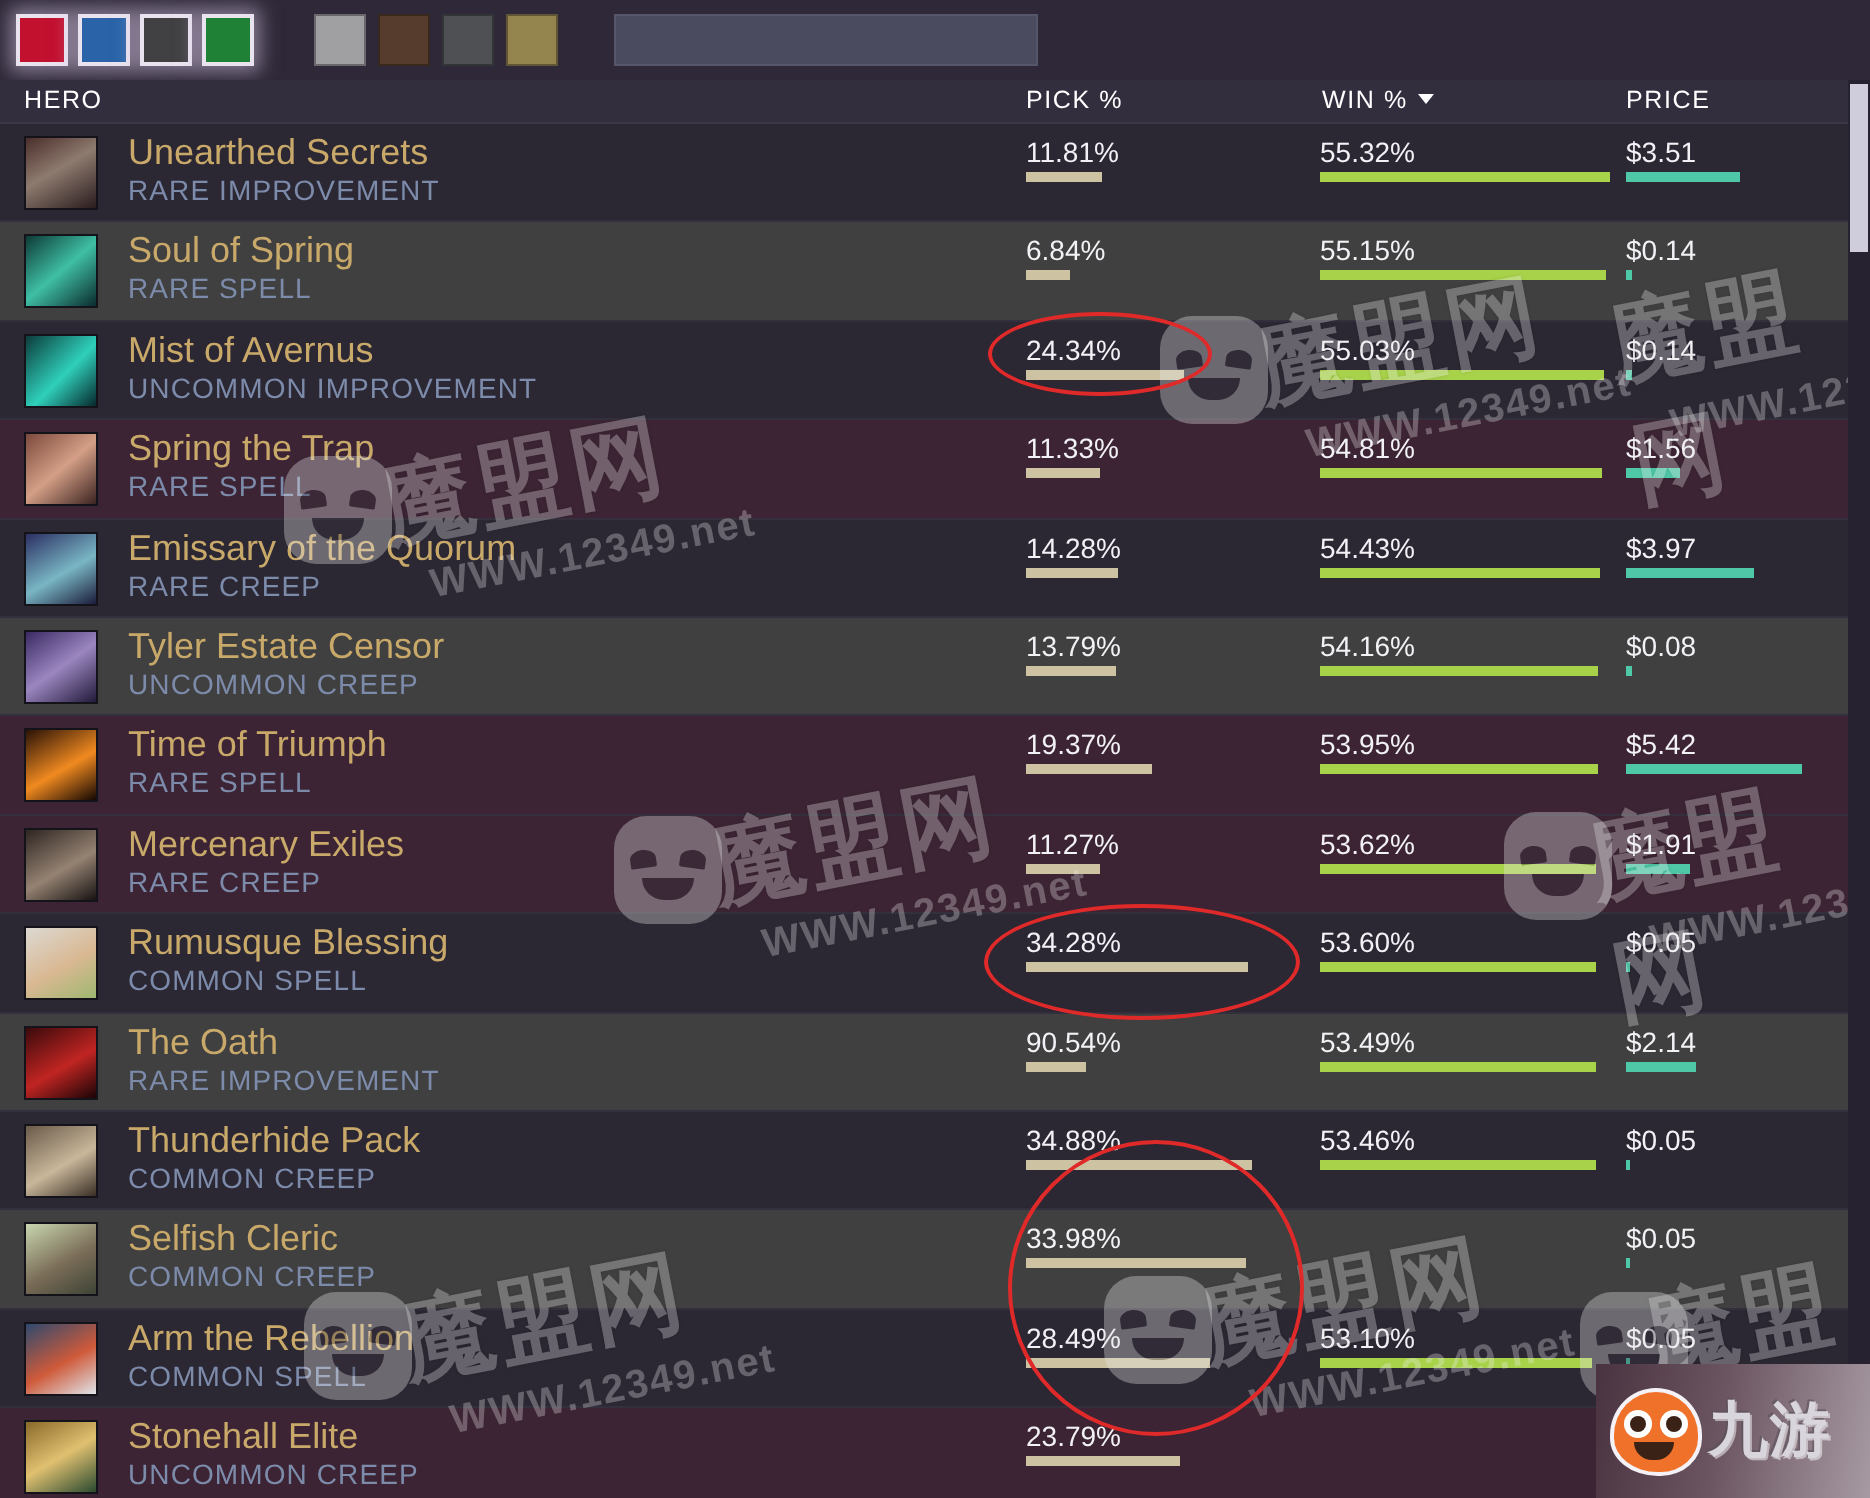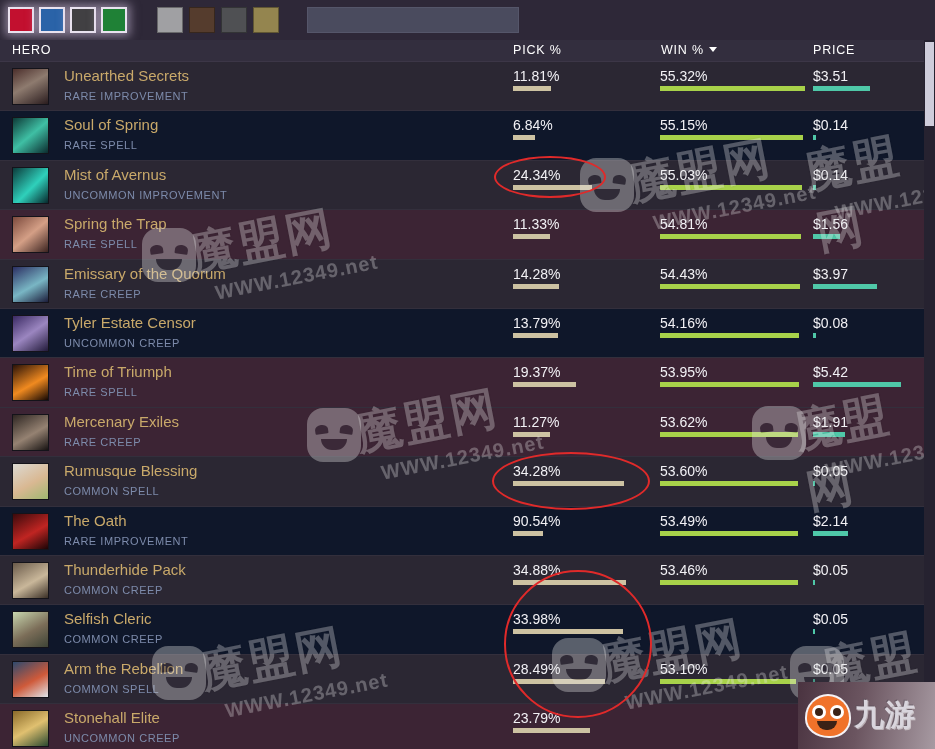--- a/index.html
+++ b/index.html
@@ -68,37 +68,37 @@
     vertical-align: 2px;
   }
 
   .rows { position: relative; width: 935px; height: 687px; z-index: 2; }
   .row {
     position: relative;
     height: 49.4px;
     background: #2b2733;
     border-bottom: 1px solid #332f3c;
   }
-  .row.alt { background: #0f172a; }
+  .row.alt { background: #404040; }
   .row.hl  { background: #3c2434; }
 
   .thumb {
     position: absolute; left: 12px; top: 6px;
     width: 37px; height: 37px;
     border: 1px solid #14131a;
     background-size: cover;
     background-position: center;
   }
   .namecol { position: absolute; left: 64px; top: 4px; }
   .cname {
-    font-size: 15px; color: #c9a96a;
+    font-size: 18px; color: #c9a96a;
     line-height: 20px; white-space: nowrap;
   }
   .crarity {
-    font-size: 11px; color: #7d8bab;
+    font-size: 14px; color: #7d8bab;
     letter-spacing: 0.55px; line-height: 16px; white-space: nowrap;
   }
 
   .stat { position: absolute; top: 5px; }
   .stat .val {
     font-size: 14px; color: #f2f1f5; line-height: 19px;
     white-space: nowrap;
   }
   .bar-track { margin-top: 6px; height: 5px; width: 155px; }
   .bar { height: 5px; display: block; }

